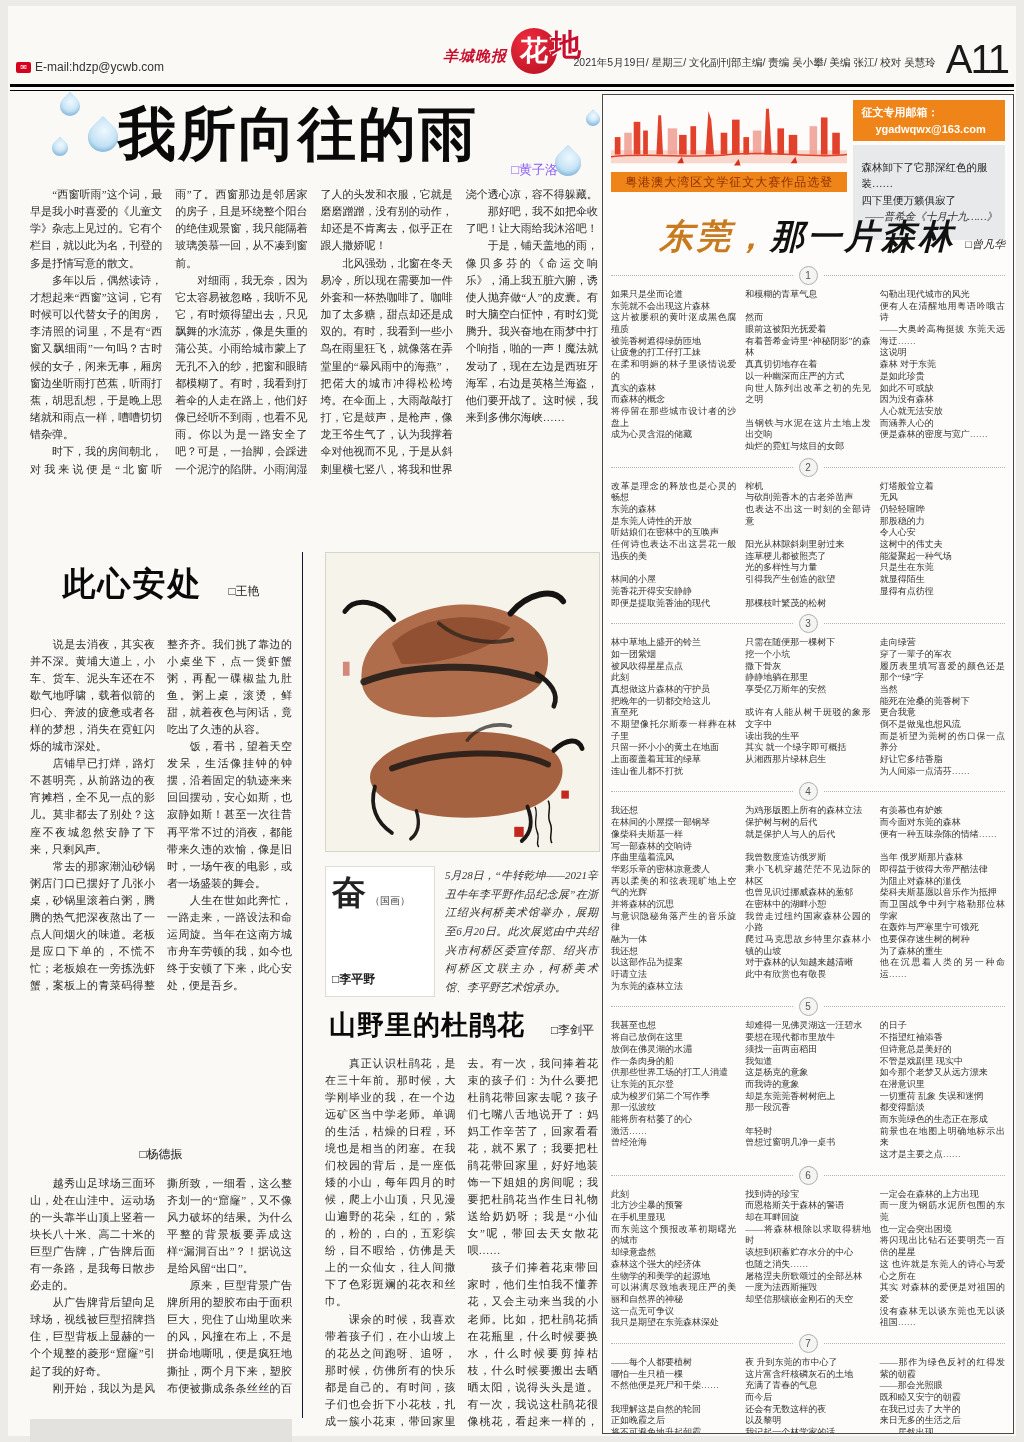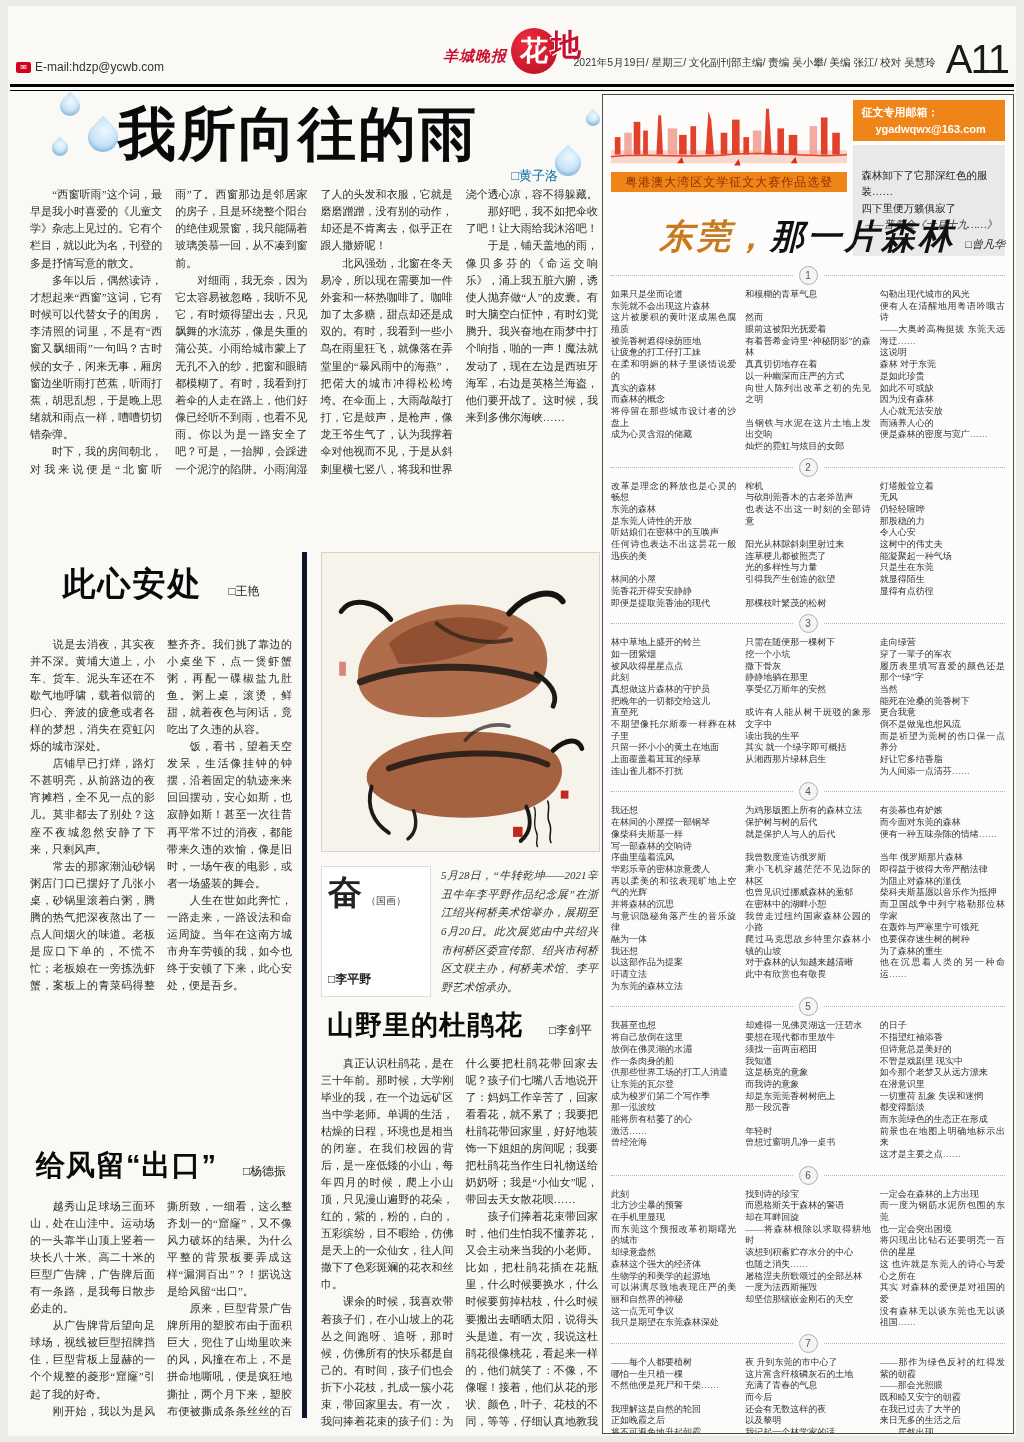--- a/index.html
+++ b/index.html
@@ -22,29 +22,29 @@
   .hdr-right{position:absolute;right:0;bottom:4px;display:flex;align-items:flex-end;gap:10px;}
   .dateline{font-family:"Liberation Sans",sans-serif;font-size:10.5px;color:#333;margin-bottom:6px;}
   .pageno{font-family:"Liberation Sans",sans-serif;font-size:40px;color:#1a1a1a;letter-spacing:-2px;line-height:.85;}
   .rule{position:absolute;left:10px;top:84px;width:1004px;height:3px;border-top:3px solid #000;border-bottom:1px solid #000;}
 
   
   .left-region{position:absolute;left:30px;top:94px;width:568px;height:1340px;}
   .rain-head{position:relative;height:92px;}
   .rain-title{position:absolute;left:88px;top:2px;font-family:"Liberation Sans","DejaVu Sans",sans-serif;
               font-weight:900;font-size:58px;letter-spacing:2px;color:#0a0a0a;}
-  .rain-byline{position:absolute;right:40px;bottom:1px;font-size:13px;color:#0369a1;margin-left:9px;}
+  .rain-byline{position:absolute;right:40px;bottom:7px;font-size:13px;color:#8b5cf6;margin-left:9px;}
   .drop{position:absolute;background:radial-gradient(circle at 38% 32%,#eef8fe 0%,#c3e2f5 55%,#93c6e8 100%);
         border-radius:4% 60% 60% 60%;transform:rotate(45deg);box-shadow:inset -2px -2px 3px rgba(120,170,210,.55);}
   .rain-body{height:354px;overflow:hidden;column-count:4;column-gap:13px;text-align:justify;
              font-size:11px;line-height:1.56;color:#2b2b2b;white-space:pre-line;}
 
   .lower{display:flex;gap:10px;margin-top:12px;height:866px;}
   .col-a{width:262px;flex:none;}
-  .col-b{flex:1;border-left:5px solid #0f172a;padding-left:14px;min-width:0;}
+  .col-b{flex:1;border-left:1px solid #0f172a;padding-left:22px;min-width:0;}
 
   .art-head{display:flex;align-items:baseline;justify-content:center;gap:26px;margin:10px 0 12px;}
   .art-title{font-family:"Liberation Sans","DejaVu Sans",sans-serif;font-weight:900;color:#0a0a0a;}
   .t-big{font-size:33px;letter-spacing:2px;}
   .t-mid{font-size:29px;letter-spacing:1px;}
   .t-aza{font-size:27px;letter-spacing:1px;}
   .art-byline{font-size:12px;color:#222;}
   .two-col{column-count:2;column-gap:12px;text-align:justify;font-size:11px;line-height:1.55;
            color:#2b2b2b;white-space:pre-line;overflow:hidden;}
   .anxin-body{height:500px;margin-top:29px;}
@@ -67,21 +67,21 @@
               background:#fdfcfa;box-sizing:border-box;padding:5px 8px;overflow:hidden;}
   .panel-top{display:flex;gap:6px;height:92px;}
   .sky-wrap{width:60%;display:flex;flex-direction:column;}
   .sky{flex:1;}
   .banner{height:20px;background:#ef8519;color:#8d2f00;font-family:"Liberation Sans",sans-serif;
           font-weight:normal;font-size:12px;display:flex;align-items:center;justify-content:center;letter-spacing:1px;}
   .panel-top-right{flex:1;display:flex;flex-direction:column;gap:4px;}
   .mailbox{background:#ef8519;color:#fff;padding:4px 8px;font-family:"Liberation Sans",sans-serif;
            font-size:11px;font-weight:bold;line-height:1.5;}
   .mailbox .em{display:block;padding-left:14px;}
-  .quotebox{flex:1;background:#e7e9eb;padding:23px 8px;font-size:10.5px;line-height:1.55;color:#1c1c1c;}
+  .quotebox{flex:1;background:#e7e9eb;padding:15px 8px;font-size:10.5px;line-height:1.55;color:#1c1c1c;}
   .quote-attr{display:block;text-align:right;font-style:italic;color:#333;}
   .poem-title-row{text-align:right;margin:22px 0 6px;font-style:italic;}
   .poem-title{font-weight:900;font-size:34px;letter-spacing:3px;}
   .pt-acc{color:#c87a1e;}
   .pt-rest{color:#111;}
   .poem-byline{font-size:11px;color:#222;margin-left:6px;}
   .sep{display:flex;align-items:center;margin:5px 0 4px;}
   .sep:before,.sep:after{content:"";flex:1;border-top:1px dotted #b3b3b3;}
   .sep-num{width:17px;height:17px;border:1px solid #b0b0b0;border-radius:50%;background:#f4f4f2;
            color:#555;font-size:10px;display:flex;align-items:center;justify-content:center;margin:0 6px;
@@ -137,21 +137,20 @@
         <div class="art-head">
           <span class="art-title t-big">此心安处</span>
           <span class="art-byline">□王艳</span>
         </div>
         <div class="two-col anxin-body">　　说是去消夜，其实夜并不深。黄埔大道上，小车、货车、泥头车还在不歇气地呼啸，载着似箭的归心、奔波的疲惫或者各样的梦想，消失在霓虹闪烁的城市深处。
 　　店铺早已打烊，路灯不甚明亮，从前路边的夜宵摊档，全不见一点的影儿。莫非都去了别处？这座不夜城忽然安静了下来，只剩风声。
 　　常去的那家潮汕砂锅粥店门口已摆好了几张小桌，砂锅里滚着白粥，腾腾的热气把深夜熬出了一点人间烟火的味道。老板是应口下单的，不慌不忙；老板娘在一旁拣洗虾蟹，案板上的青菜码得整整齐齐。我们挑了靠边的小桌坐下，点一煲虾蟹粥，再配一碟椒盐九肚鱼。粥上桌，滚烫，鲜甜，就着夜色与闲话，竟吃出了久违的从容。
 　　饭，看书，望着天空发呆，生活像挂钟的钟摆，沿着固定的轨迹来来回回摆动，安心如斯，也寂静如斯！甚至一次往昔再平常不过的消夜，都能带来久违的欢愉，像是旧时，一场午夜的电影，或者一场盛装的舞会。
 　　人生在世如此奔忙，一路走来，一路设法和命运周旋。当年在这南方城市舟车劳顿的我，如今也终于安顿了下来，此心安处，便是吾乡。</div>
         <div class="art-head">
-          <span class="art-title t-mid">给风留“出口”</span>
           <span class="art-byline">□杨德振</span>
         </div>
         <div class="two-col wind-body">　　越秀山足球场三面环山，处在山洼中。运动场的一头靠半山顶上竖着一块长八十米、高二十米的巨型广告牌，广告牌后面有一条路，是我每日散步必走的。
 　　从广告牌背后望向足球场，视线被巨型招牌挡住，巨型背板上显赫的一个个规整的菱形“窟窿”引起了我的好奇。
 　　刚开始，我以为是风撕所致，一细看，这么整齐划一的“窟窿”，又不像风力破坏的结果。为什么平整的背景板要弄成这样“漏洞百出”？！据说这是给风留“出口”。
 　　原来，巨型背景广告牌所用的塑胶布由于面积巨大，兜住了山坳里吹来的风，风撞在布上，不是拼命地嘶吼，便是疯狂地撕扯，两个月下来，塑胶布便被撕成条条丝丝的百褶裙模样。有人便出了一个主意，在广告牌上给风留“出口”。
 　　天下之事，必作于细。思路一变，效率与效益也就跟着变了。要明白，“利他”的结果，最后是“利己”。</div>
         <div class="gray-strip"></div>
       </div>
 

